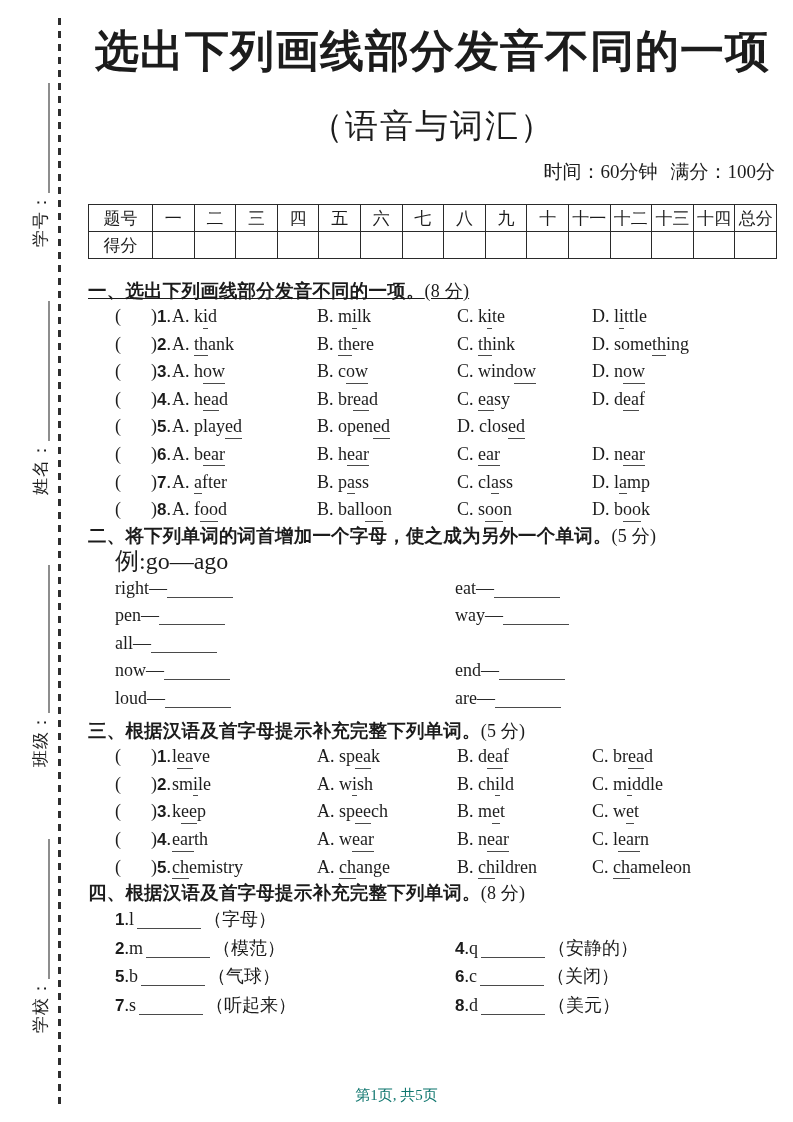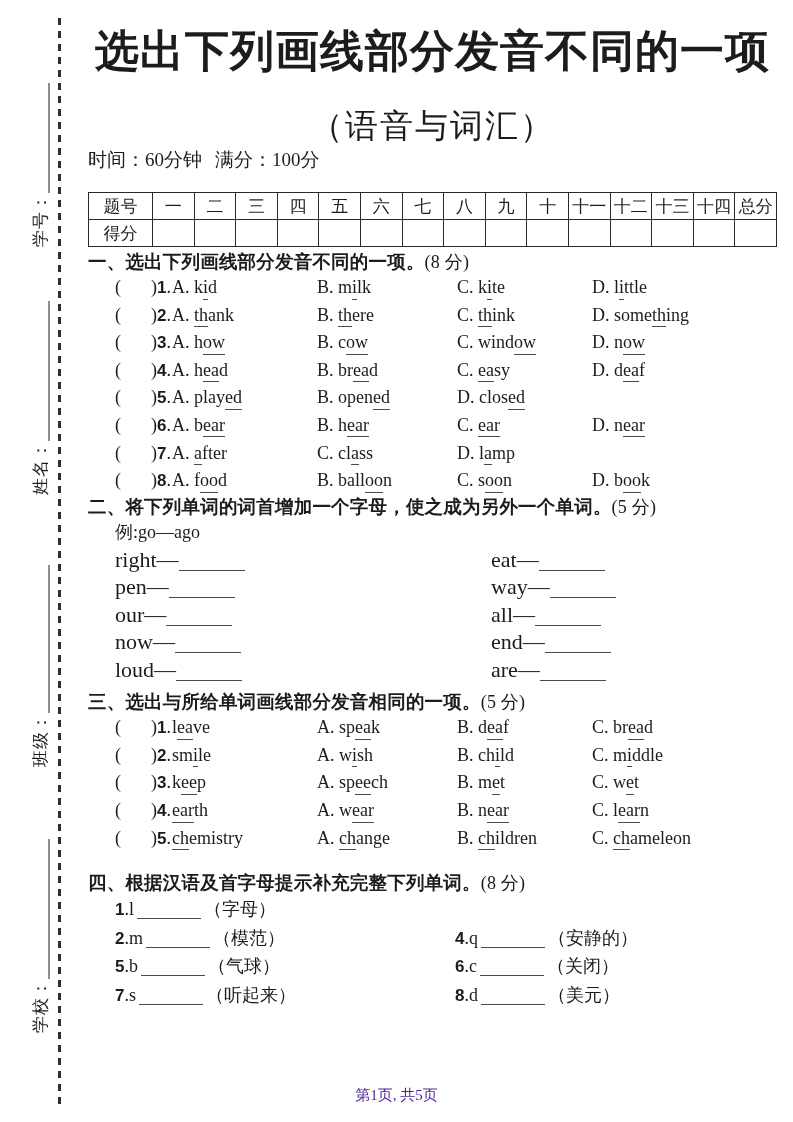--- a/index.html
+++ b/index.html
@@ -46,20 +46,22 @@
     letter-spacing:1px;
   }
   .subtitle {
     margin-top:26px;
     text-align:center;
     font-size:33px; line-height:44px;
     font-weight:normal;
     letter-spacing:2px;
   }
   .time-row {
+    margin-top:12px;
+    text-align:right;
     font-size:19px; line-height:24px;
     padding-right:2px;
   }
   .time-row .gap { display:inline-block; width:13px; }
 
   table.score {
     margin-top:20px;
     width:100%;
     border-collapse:collapse;
     table-layout:fixed;
@@ -79,45 +81,44 @@
     font-family:"Liberation Sans", sans-serif;
     font-weight:bold;
     font-size:18.5px; line-height:24px;
     letter-spacing:0.2px;
   }
   .sec-head .score-part {
     font-family:"Liberation Serif", serif;
     font-weight:normal;
     font-size:18px;
   }
-  .h1 { margin-top:3px; }
+  .h1 { margin-top:20px;text-decoration:underline; }
   .h2 { }
   .h3 { margin-top:7px; }
-  .h4 { margin-top:19px; }
+  .h4 { margin-top:0; }
 
   .example {
     padding-left:27px;
-    font-size:18px; height:27px; line-height:27px;
+    font-size:24px; height:27px; line-height:27px;
   }
 
   .qrow {
     display:grid;
     grid-template-columns:57px 145px 140px 135px 1fr;
     padding-left:27px;
     height:27.6px; line-height:27.6px;
     font-size:18px;
     align-items:baseline;
   }
   .trow {
     display:grid;
     grid-template-columns:340px 1fr;
     padding-left:27px;
     height:27.5px; line-height:27.5px;
-    font-size:22px;
-    gap:36px;
+    font-size:18px;
   }
   .frow {
     display:grid;
     grid-template-columns:340px 1fr;
     padding-left:27px;
     height:28.6px; line-height:28px;
     font-size:18px;
   }
 
   .pfx .paren-gap { display:inline-block; width:30px; }
@@ -136,21 +137,21 @@
     display:inline-block; width:64px; height:1em;
     border-bottom:1.6px solid #4a4a4a;
     vertical-align:-4px;
     margin:0 3px 0 3px;
   }
 
   .footer {
     position:absolute; left:0; right:0; top:1086px;
     text-align:center;
     font-size:15px;
-    color:#4c1d95;
+    color:#0f766e;
   }
 </style>
 </head>
 <body>
 
 <div class="cut-line"></div>
 
 <div class="side-field sf0">
   <span>学号：</span><span class="blank"></span>
 </div>
@@ -253,20 +254,21 @@
       <div class="qrow">
         <span class="pfx">(<span class="paren-gap"></span>)<b class="qnum">6</b>.</span>
         <span class="opt">A. b<span class="u">ear</span></span>
         <span class="opt">B. h<span class="u">ear</span></span>
         <span class="opt">C. <span class="u">ear</span></span>
         <span class="opt">D. n<span class="u">ear</span></span>
       </div>
       <div class="qrow">
         <span class="pfx">(<span class="paren-gap"></span>)<b class="qnum">7</b>.</span>
         <span class="opt">A. <span class="u">a</span>fter</span>
+        <span class="opt">B. p<span class="u">a</span>ss</span>
         <span class="opt">C. cl<span class="u">a</span>ss</span>
         <span class="opt">D. l<span class="u">a</span>mp</span>
       </div>
       <div class="qrow">
         <span class="pfx">(<span class="paren-gap"></span>)<b class="qnum">8</b>.</span>
         <span class="opt">A. f<span class="u">oo</span>d</span>
         <span class="opt">B. ball<span class="u">oo</span>n</span>
         <span class="opt">C. s<span class="u">oo</span>n</span>
         <span class="opt">D. b<span class="u">oo</span>k</span>
       </div>
@@ -277,34 +279,33 @@
   <div id="sec-1-body">
       <div class="trow">
         <span class="tcell">right—<span class="wblank"></span></span>
         <span class="tcell">eat—<span class="wblank"></span></span>
       </div>
       <div class="trow">
         <span class="tcell">pen—<span class="wblank"></span></span>
         <span class="tcell">way—<span class="wblank"></span></span>
       </div>
       <div class="trow">
-        <span class="tcell">our—<span class="wblank"></span></span>
         <span class="tcell">all—<span class="wblank"></span></span>
       </div>
       <div class="trow">
         <span class="tcell">now—<span class="wblank"></span></span>
         <span class="tcell">end—<span class="wblank"></span></span>
       </div>
       <div class="trow">
         <span class="tcell">loud—<span class="wblank"></span></span>
         <span class="tcell">are—<span class="wblank"></span></span>
       </div>
     </div>
 
-  <div class="sec-head h3"><span>三、选出与所给单词画线部分发音相同的一项。</span><span class="score-part">(5 分)</span></div>
+  <div class="sec-head h3"><span>三、根据汉语及首字母提示补充完整下列单词。</span><span class="score-part">(5 分)</span></div>
   <div id="sec-2-body">
       <div class="qrow">
         <span class="pfx">(<span class="paren-gap"></span>)<b class="qnum">1</b>.</span>
         <span class="stem">l<span class="u">ea</span>ve</span>
         <span class="opt">A. sp<span class="u">ea</span>k</span>
         <span class="opt">B. d<span class="u">ea</span>f</span>
         <span class="opt">C. br<span class="u">ea</span>d</span>
       </div>
       <div class="qrow">
         <span class="pfx">(<span class="paren-gap"></span>)<b class="qnum">2</b>.</span>

